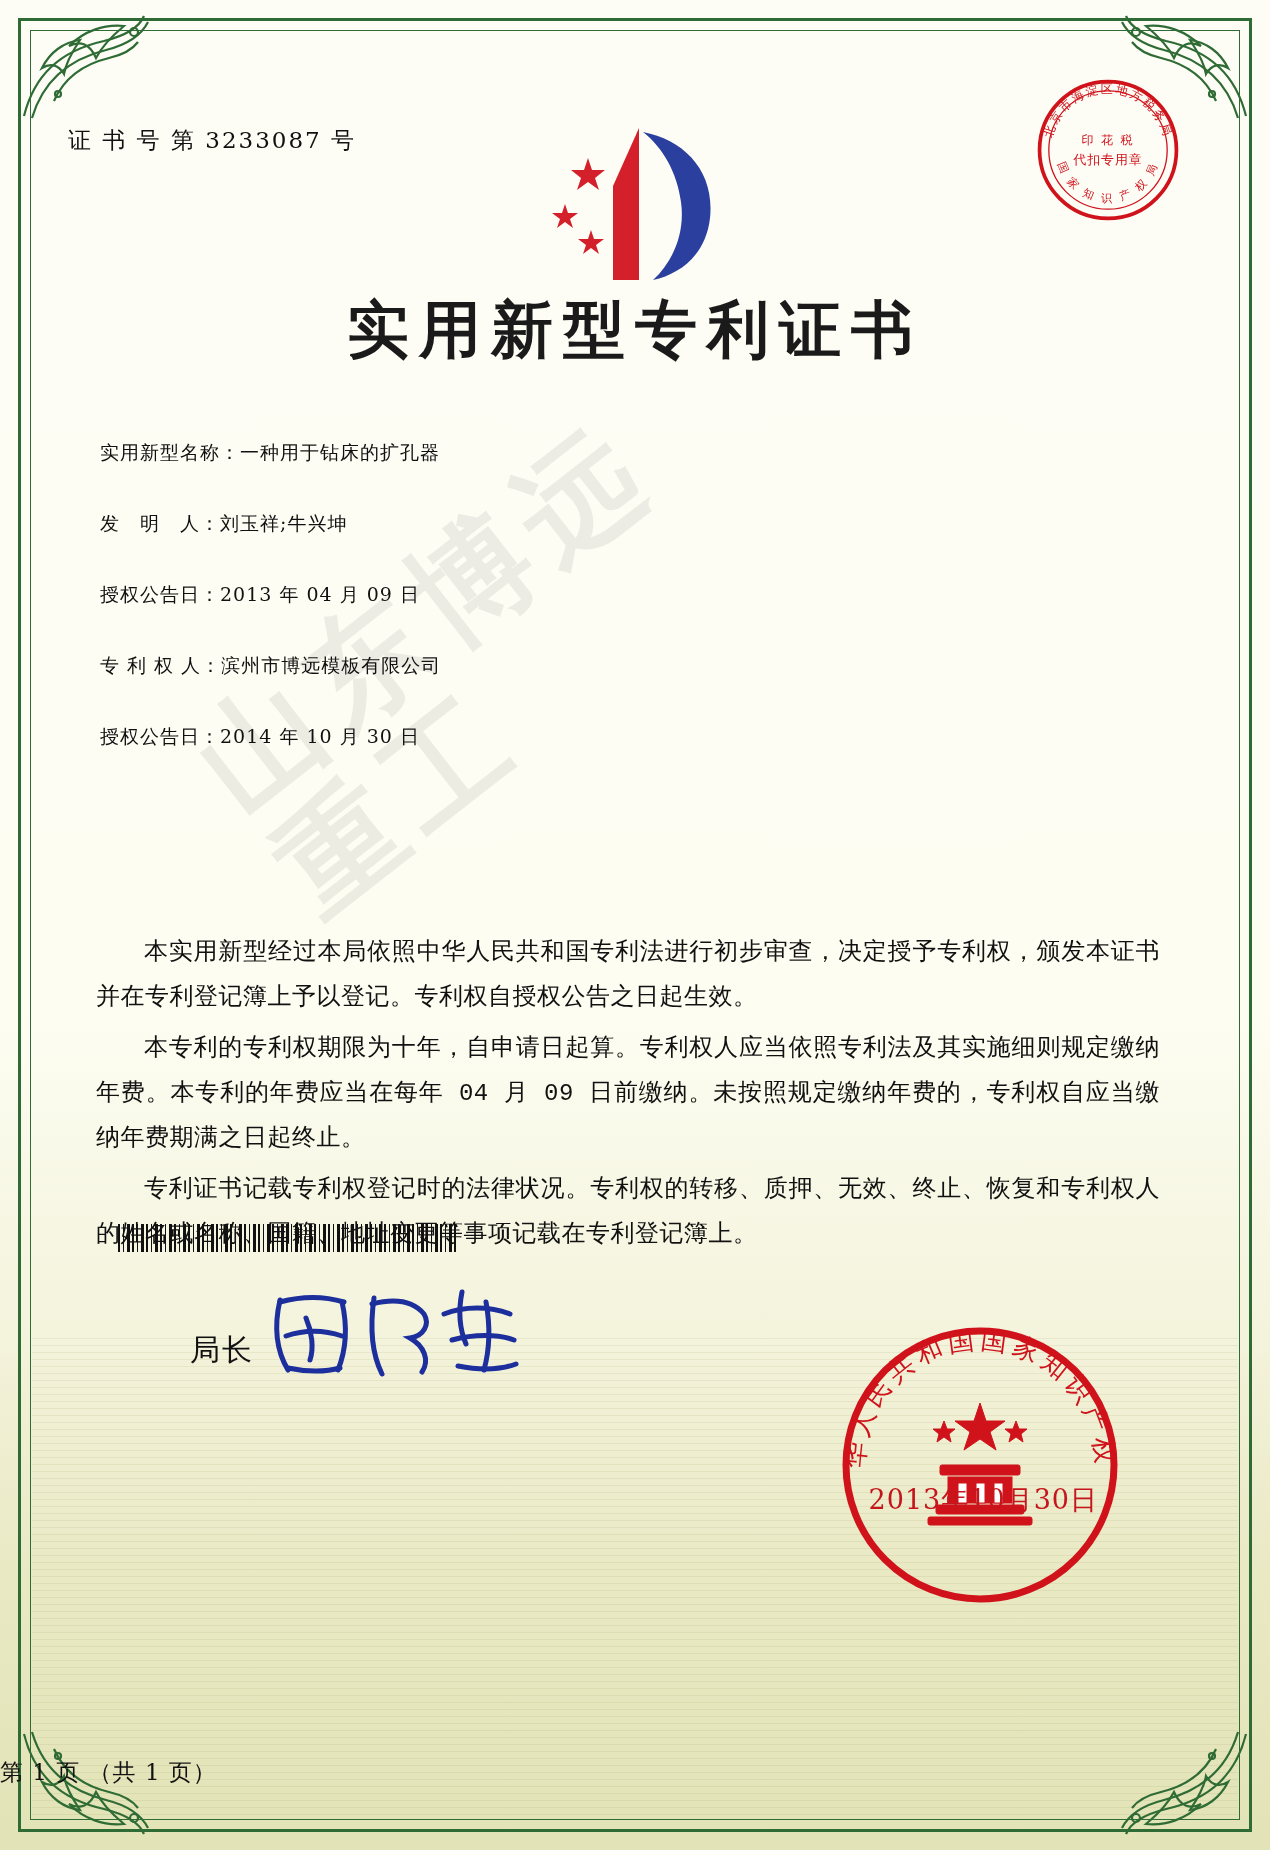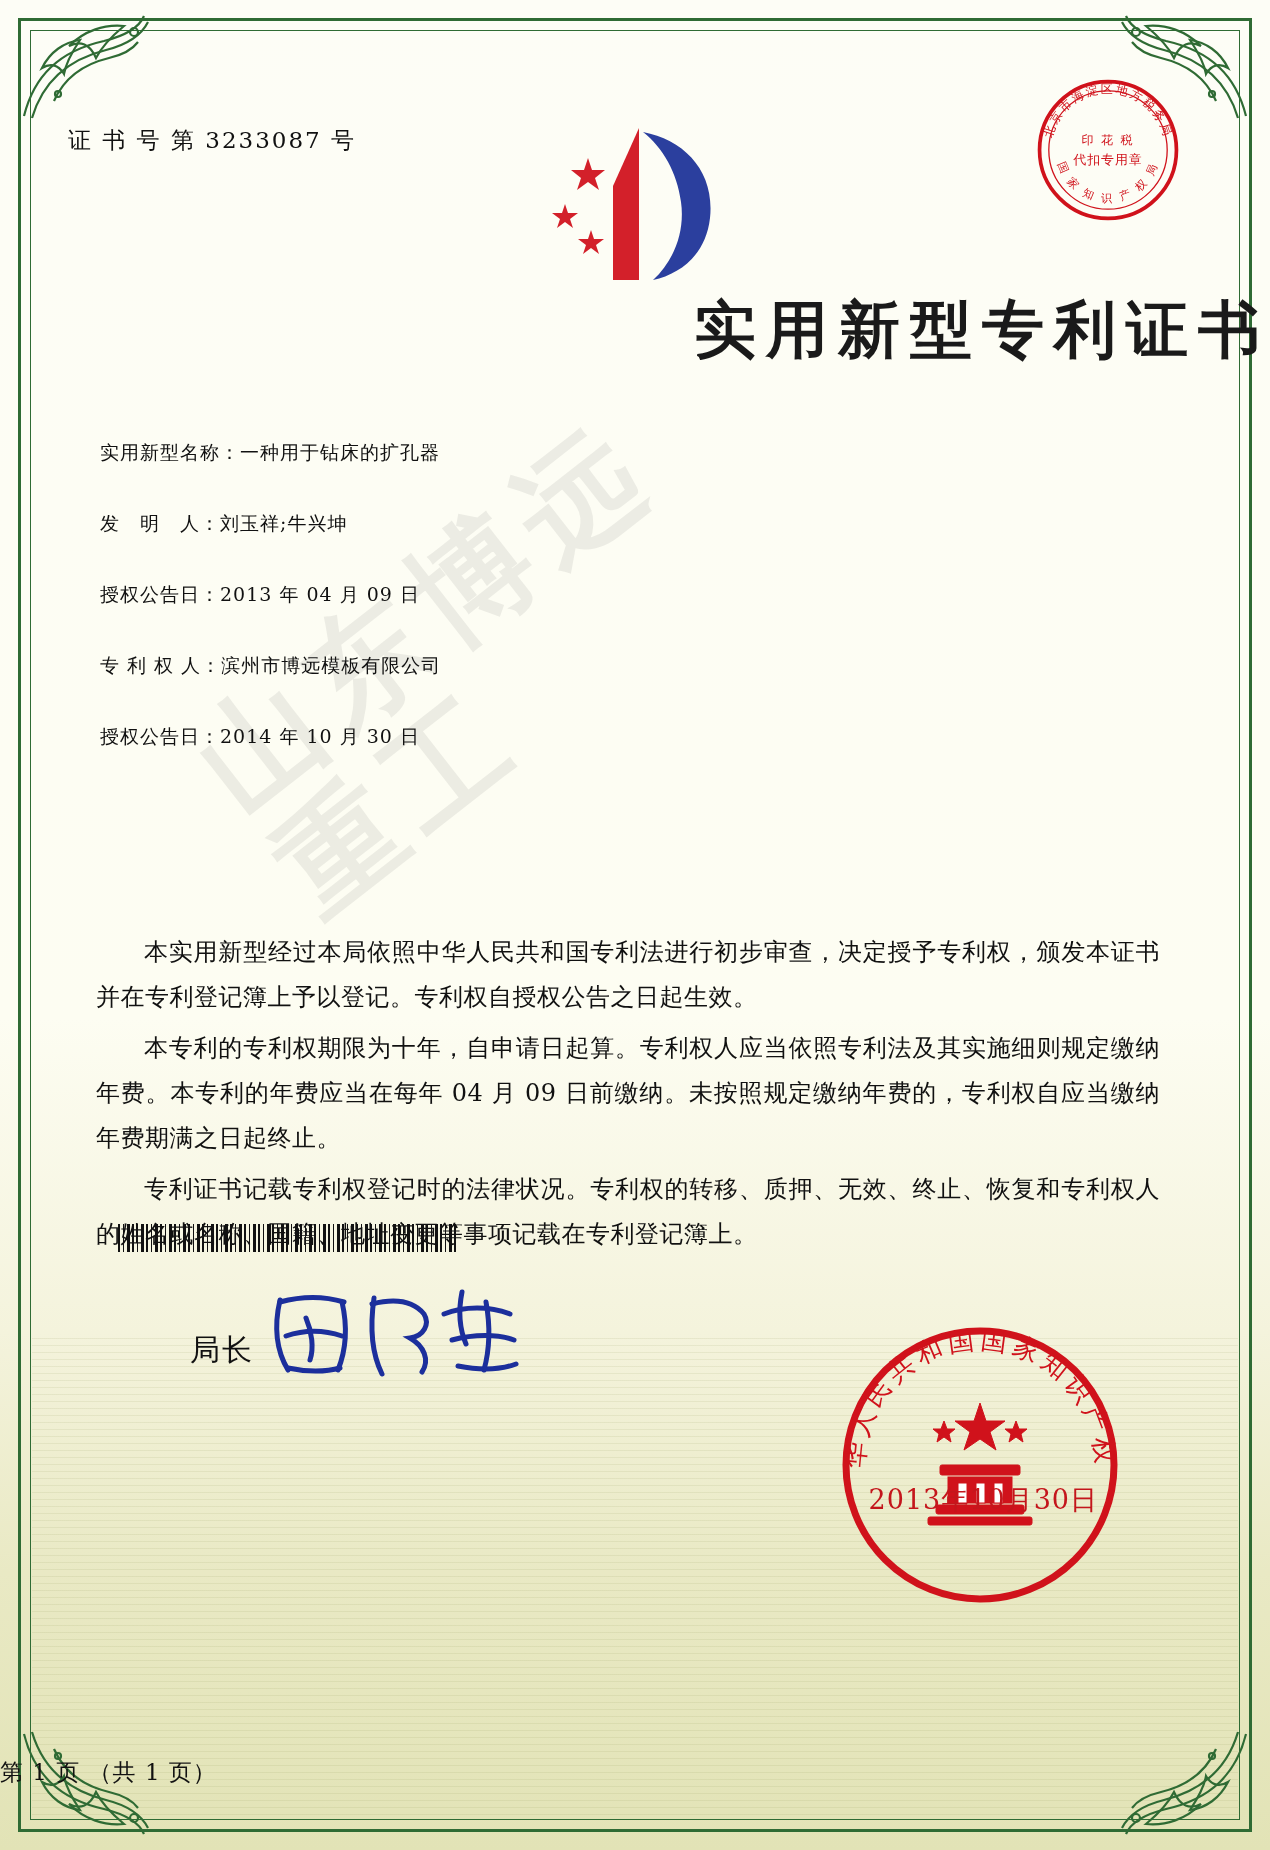--- a/index.html
+++ b/index.html
@@ -87,21 +87,21 @@
     top: 76px;
     width: 148px;
     height: 148px;
   }
 
   .title {
     position: absolute;
     left: 0;
     right: 0;
     top: 288px;
-    text-align: right;
+    text-align: center;
     font-size: 62px;
     letter-spacing: 10px;
     font-weight: bold;
     color: #1a1a1a;
     font-family: Liberation Serif, serif;
   }
 
   
   .fields {
     position: absolute;
@@ -132,20 +132,21 @@
     font-size: 24px;
     line-height: 45px;
     color: #111;
     font-family: "DejaVu Serif", serif;
     text-align: justify;
   }
   .body-text p {
     margin: 0 16px 6px 0;
     text-indent: 48px;
     letter-spacing: 0.5px;
+    font-family: Liberation Mono, monospace;
   }
 
   
   .watermark {
     position: absolute;
     left: 300px;
     top: 480px;
     width: 600px;
     height: 620px;
     transform: rotate(-38deg);

